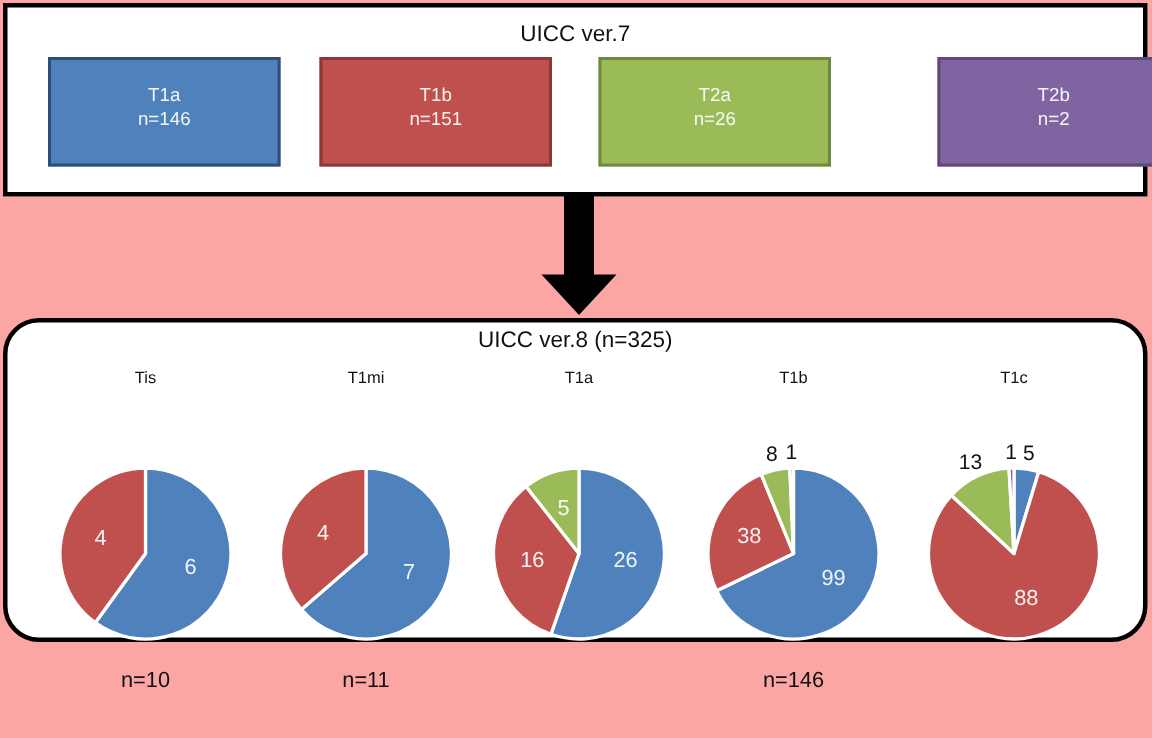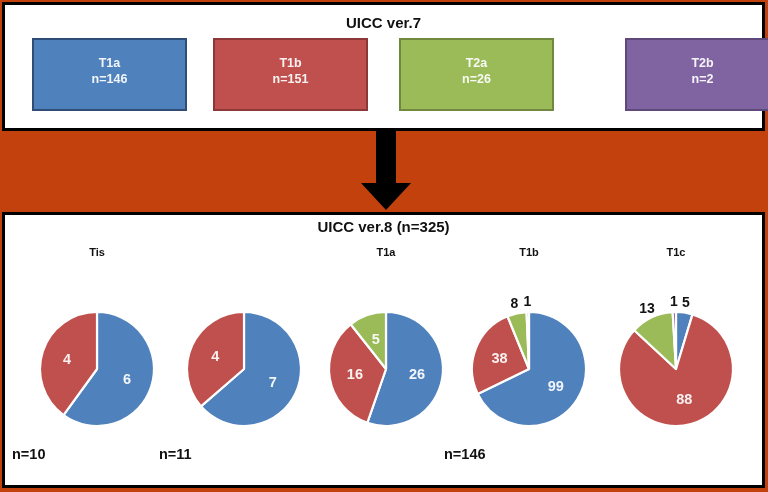--- a/index.html
+++ b/index.html
@@ -1,35 +1,34 @@
 <!DOCTYPE html>
 <html><head>
 <meta charset="utf-8">
 <style>
   html, body { margin: 0; padding: 0; background: #ffffff; }
   .page {
     position: relative;
     width: 768px;
     height: 492px;
-    background: #c2410c;
+    background: #fca5a5;
     font-family: "Liberation Sans", sans-serif;
     color: #111;
     overflow: hidden;
-    font-weight: bold;
   }
   .panel {
     position: absolute;
     left: 2px;
     width: 763px;
     border: 3px solid #000;
     background: #fff;
     box-sizing: border-box;
   }
   .panel-top { top: 2px; height: 129px; }
-  .panel-bottom { top: 212px; height: 276px; }
+  .panel-bottom { top: 212px; height: 216px; border-radius: 24px; }
   .panel-title {
     text-align: center;
     font-size: 15px;
     color: #111;
   }
   .panel-top .panel-title { margin-top: 9px; }
   .panel-bottom .panel-title { margin-top: 3px; }
 
   .v7-box {
     position: absolute;
@@ -86,21 +85,21 @@
     top: 40px;
     left: 0;
     width: 170px;
     height: 170px;
   }
   .pie-n {
     position: absolute;
     top: 202px;
     left: 0;
     width: 100%;
-    text-align: left;
+    text-align: center;
     font-size: 14.5px;
   }
   svg text { font-family: "Liberation Sans", sans-serif; }
 </style>
 </head>
 <body>
 
 <div class="page">
 
   <section class="panel panel-top">
@@ -138,20 +137,21 @@
     <div class="pie-cat">Tis</div>
     <div class="pie-svg"><svg width="170" height="170" viewBox="0 0 170 170">
           <path d="M85,85 L85.00,28.00 A57,57 0 1 1 51.50,131.11 Z" fill="#4F81BD" stroke="#FFFFFF" stroke-width="2.2" stroke-linejoin="round"></path>
           <path d="M85,85 L51.50,131.11 A57,57 0 0 1 85.00,28.00 Z" fill="#C0504D" stroke="#FFFFFF" stroke-width="2.2" stroke-linejoin="round"></path>
           <text x="115.0" y="94.7" text-anchor="middle" dominant-baseline="central" fill="rgba(255,255,255,0.92)" font-size="14.5">6</text>
           <text x="55.0" y="75.3" text-anchor="middle" dominant-baseline="central" fill="rgba(255,255,255,0.92)" font-size="14.5">4</text>
         </svg></div>
     <div class="pie-n">n=10</div>
   </div>
   <div class="pie-group" id="pie1">
+    <div class="pie-cat">T1mi</div>
     <div class="pie-svg"><svg width="170" height="170" viewBox="0 0 170 170">
           <path d="M85,85 L85.00,28.00 A57,57 0 1 1 41.92,122.33 Z" fill="#4F81BD" stroke="#FFFFFF" stroke-width="2.2" stroke-linejoin="round"></path>
           <path d="M85,85 L41.92,122.33 A57,57 0 0 1 85.00,28.00 Z" fill="#C0504D" stroke="#FFFFFF" stroke-width="2.2" stroke-linejoin="round"></path>
           <text x="113.7" y="98.1" text-anchor="middle" dominant-baseline="central" fill="rgba(255,255,255,0.92)" font-size="14.5">7</text>
           <text x="56.3" y="71.9" text-anchor="middle" dominant-baseline="central" fill="rgba(255,255,255,0.92)" font-size="14.5">4</text>
         </svg></div>
     <div class="pie-n">n=11</div>
   </div>
   <div class="pie-group" id="pie2">
     <div class="pie-cat">T1a</div>

